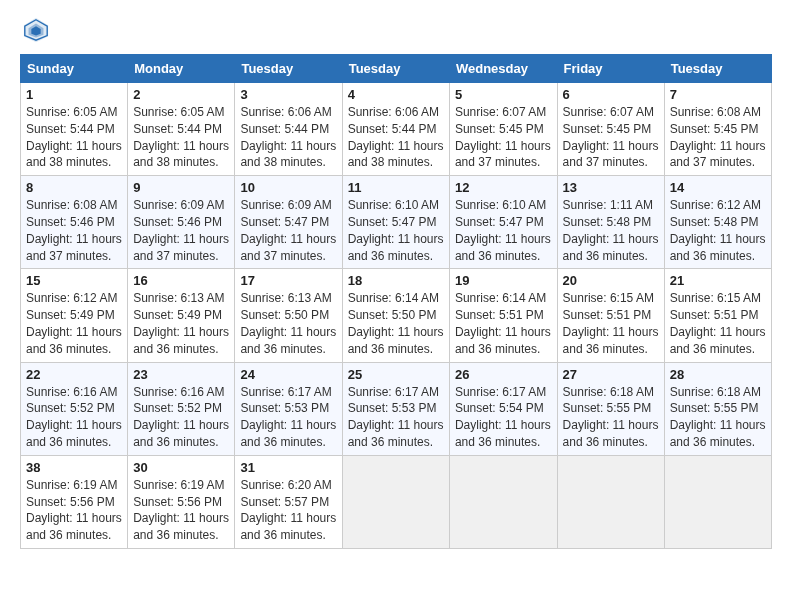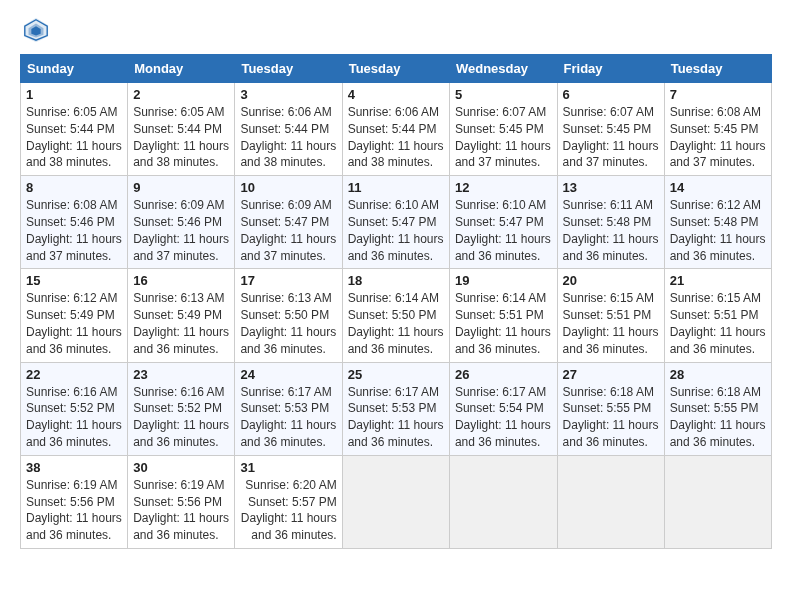--- a/index.html
+++ b/index.html
@@ -205,21 +205,21 @@
         </td>
         <td>
           <span class="day-num">12</span>
           <div class="day-info" style="white-space: pre-line;">Sunrise: 6:10 AM
 Sunset: 5:47 PM
 Daylight: 11 hours
 and 36 minutes.</div>
         </td>
         <td>
           <span class="day-num">13</span>
-          <div class="day-info" style="white-space: pre-line;">Sunrise: 6:11 AM
+          <div class="day-info" style="white-space: pre-line;">Sunrise: 1:11 AM
 Sunset: 5:48 PM
 Daylight: 11 hours
 and 36 minutes.</div>
         </td>
         <td>
           <span class="day-num">14</span>
           <div class="day-info" style="white-space: pre-line;">Sunrise: 6:12 AM
 Sunset: 5:48 PM
 Daylight: 11 hours
 and 36 minutes.</div>
@@ -337,21 +337,21 @@
         </td>
         <td>
           <span class="day-num">30</span>
           <div class="day-info" style="white-space: pre-line;">Sunrise: 6:19 AM
 Sunset: 5:56 PM
 Daylight: 11 hours
 and 36 minutes.</div>
         </td>
         <td>
           <span class="day-num">31</span>
-          <div class="day-info" style="white-space: pre-line; text-align: right;">Sunrise: 6:20 AM
+          <div class="day-info" style="white-space: pre-line;">Sunrise: 6:20 AM
 Sunset: 5:57 PM
 Daylight: 11 hours
 and 36 minutes.</div>
         </td>
         <td class="empty"></td>
         <td class="empty"></td>
         <td class="empty"></td>
         <td class="empty"></td>
       </tr>
     </tbody>

